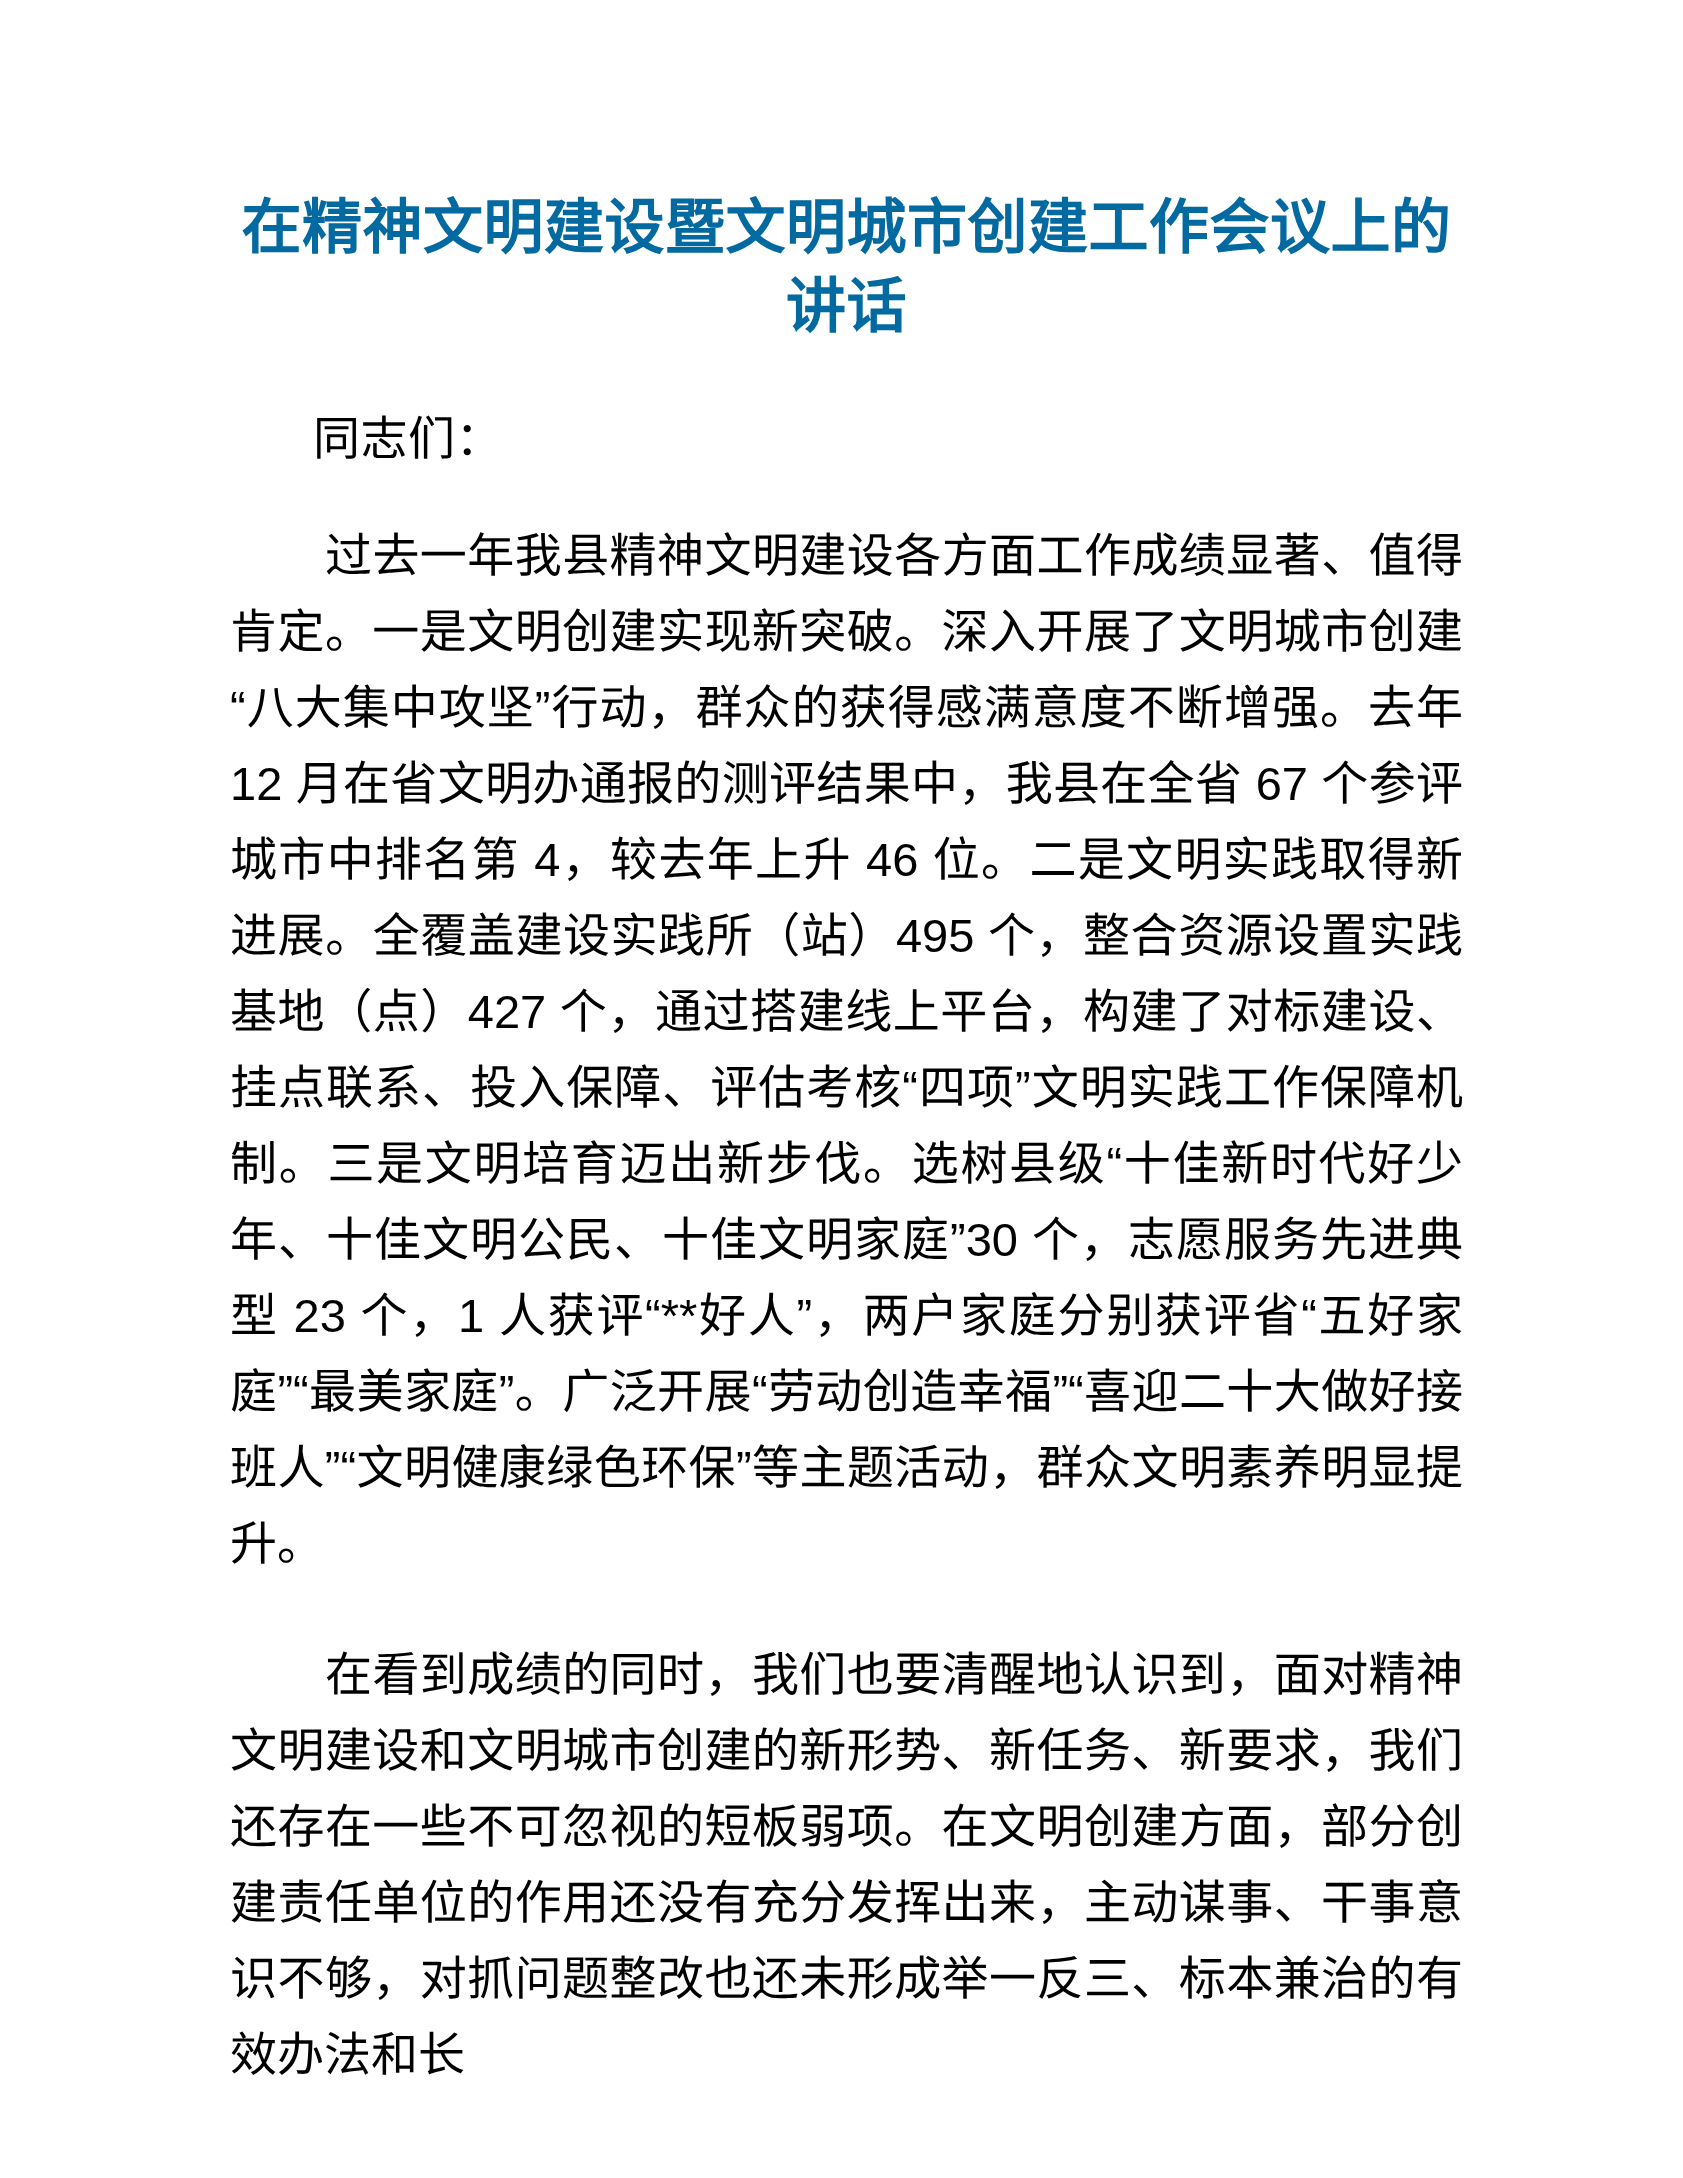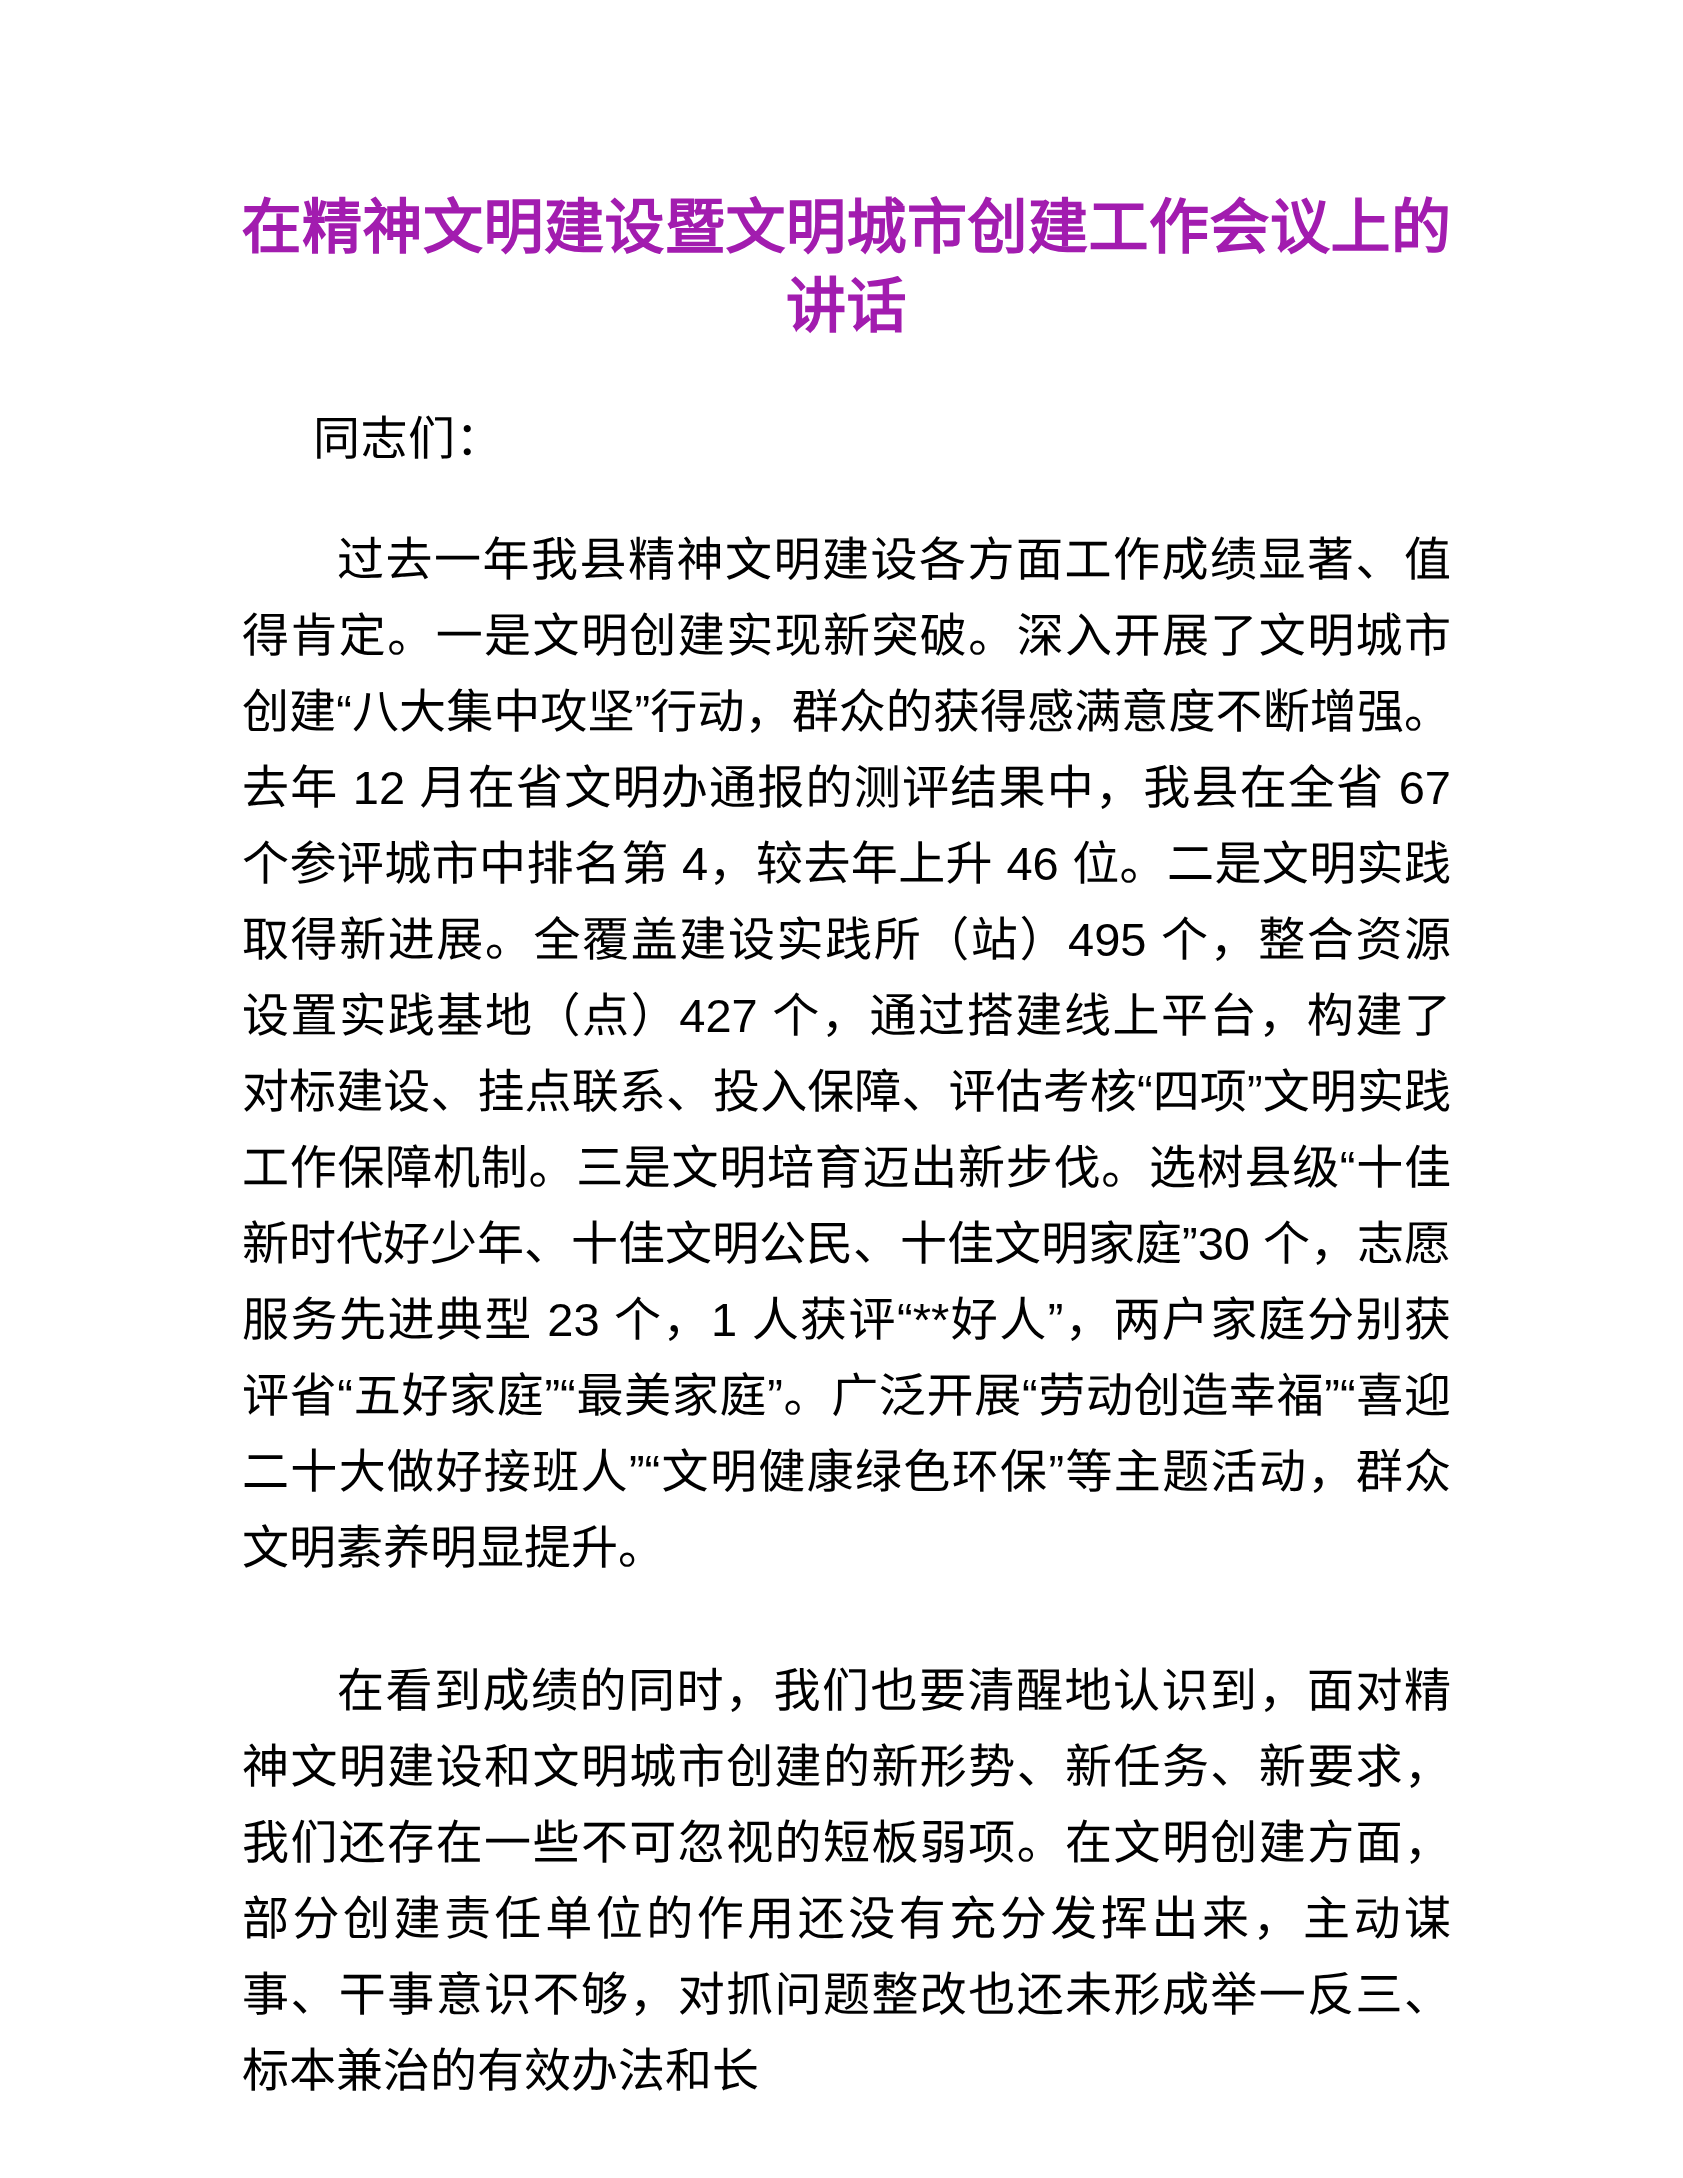--- a/index.html
+++ b/index.html
@@ -33,41 +33,41 @@
   }
 
   .doc-title {
     font-size: 60px;
     font-weight: 700;
     line-height: 1.32;
     text-align: center;
     letter-spacing: 0.5px;
     margin: 0;
     padding-top: 188px;
-    color: #a21caf;
+    color: #0369a1;
   }
 
   .salutation {
     font-size: 47px;
     font-weight: 400;
     line-height: 1.0;
     margin: 8px;
     padding-top: 61px;
     padding-left: 75px;
     letter-spacing: 0.5px;
   }
 
   .body-para {
     font-size: 47px;
     font-weight: 400;
     line-height: 76px;
     text-align: justify;
     text-align-last: left;
     text-justify: inter-character;
-    margin: 12px;
+    margin: 0;
     letter-spacing: 0px;
     word-break: break-all;
   }
 
   .body-para.first {
     padding-top: 48px;
     text-indent: 95px;
   }
 
   .body-para.second {

